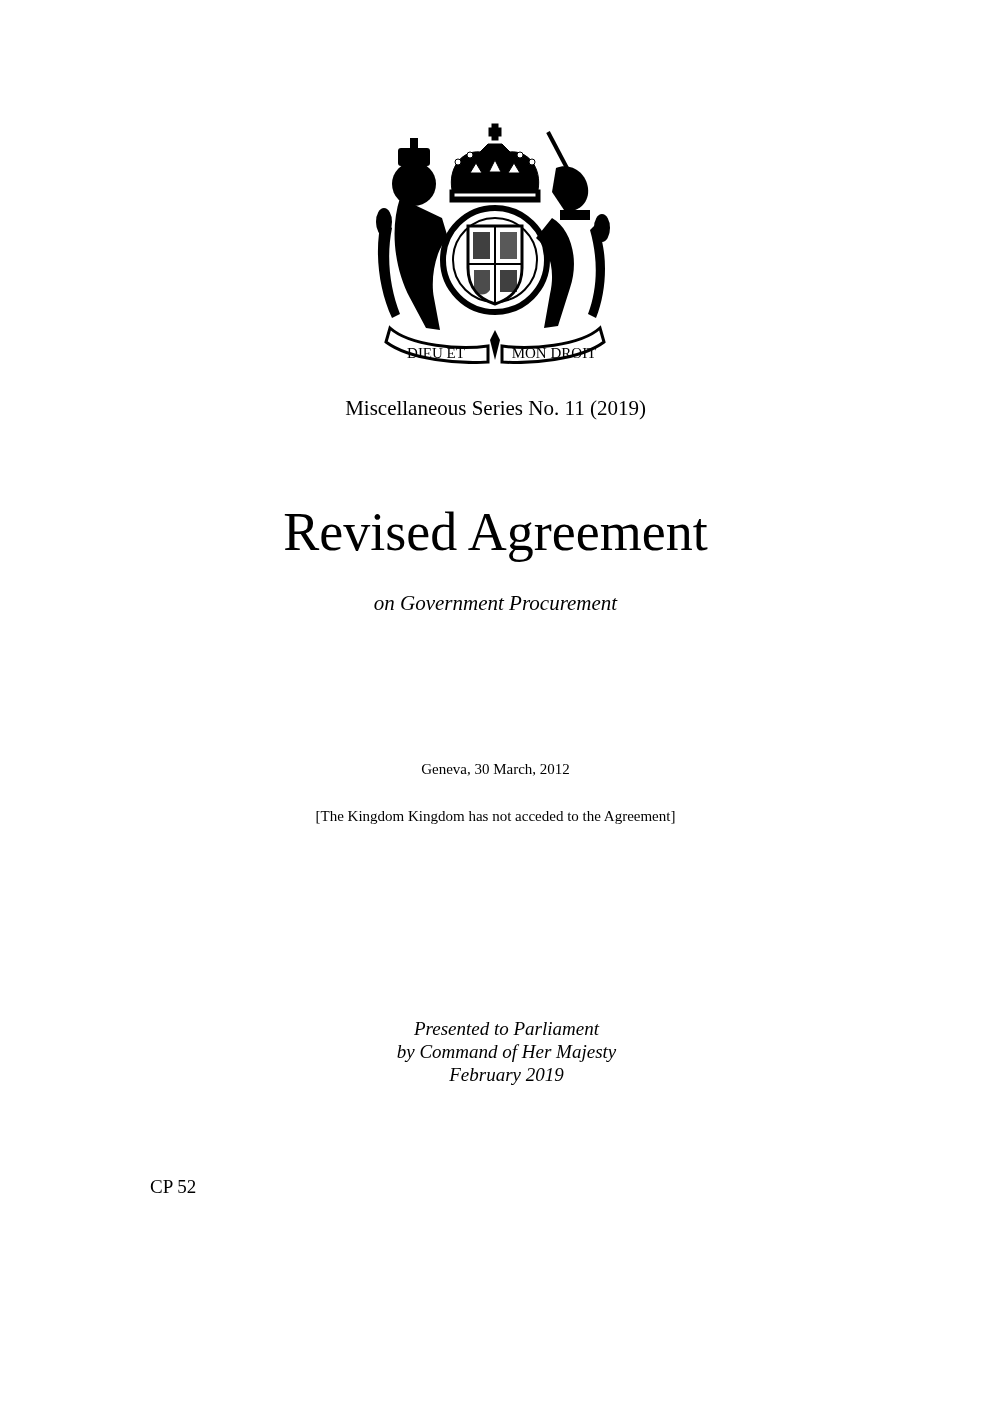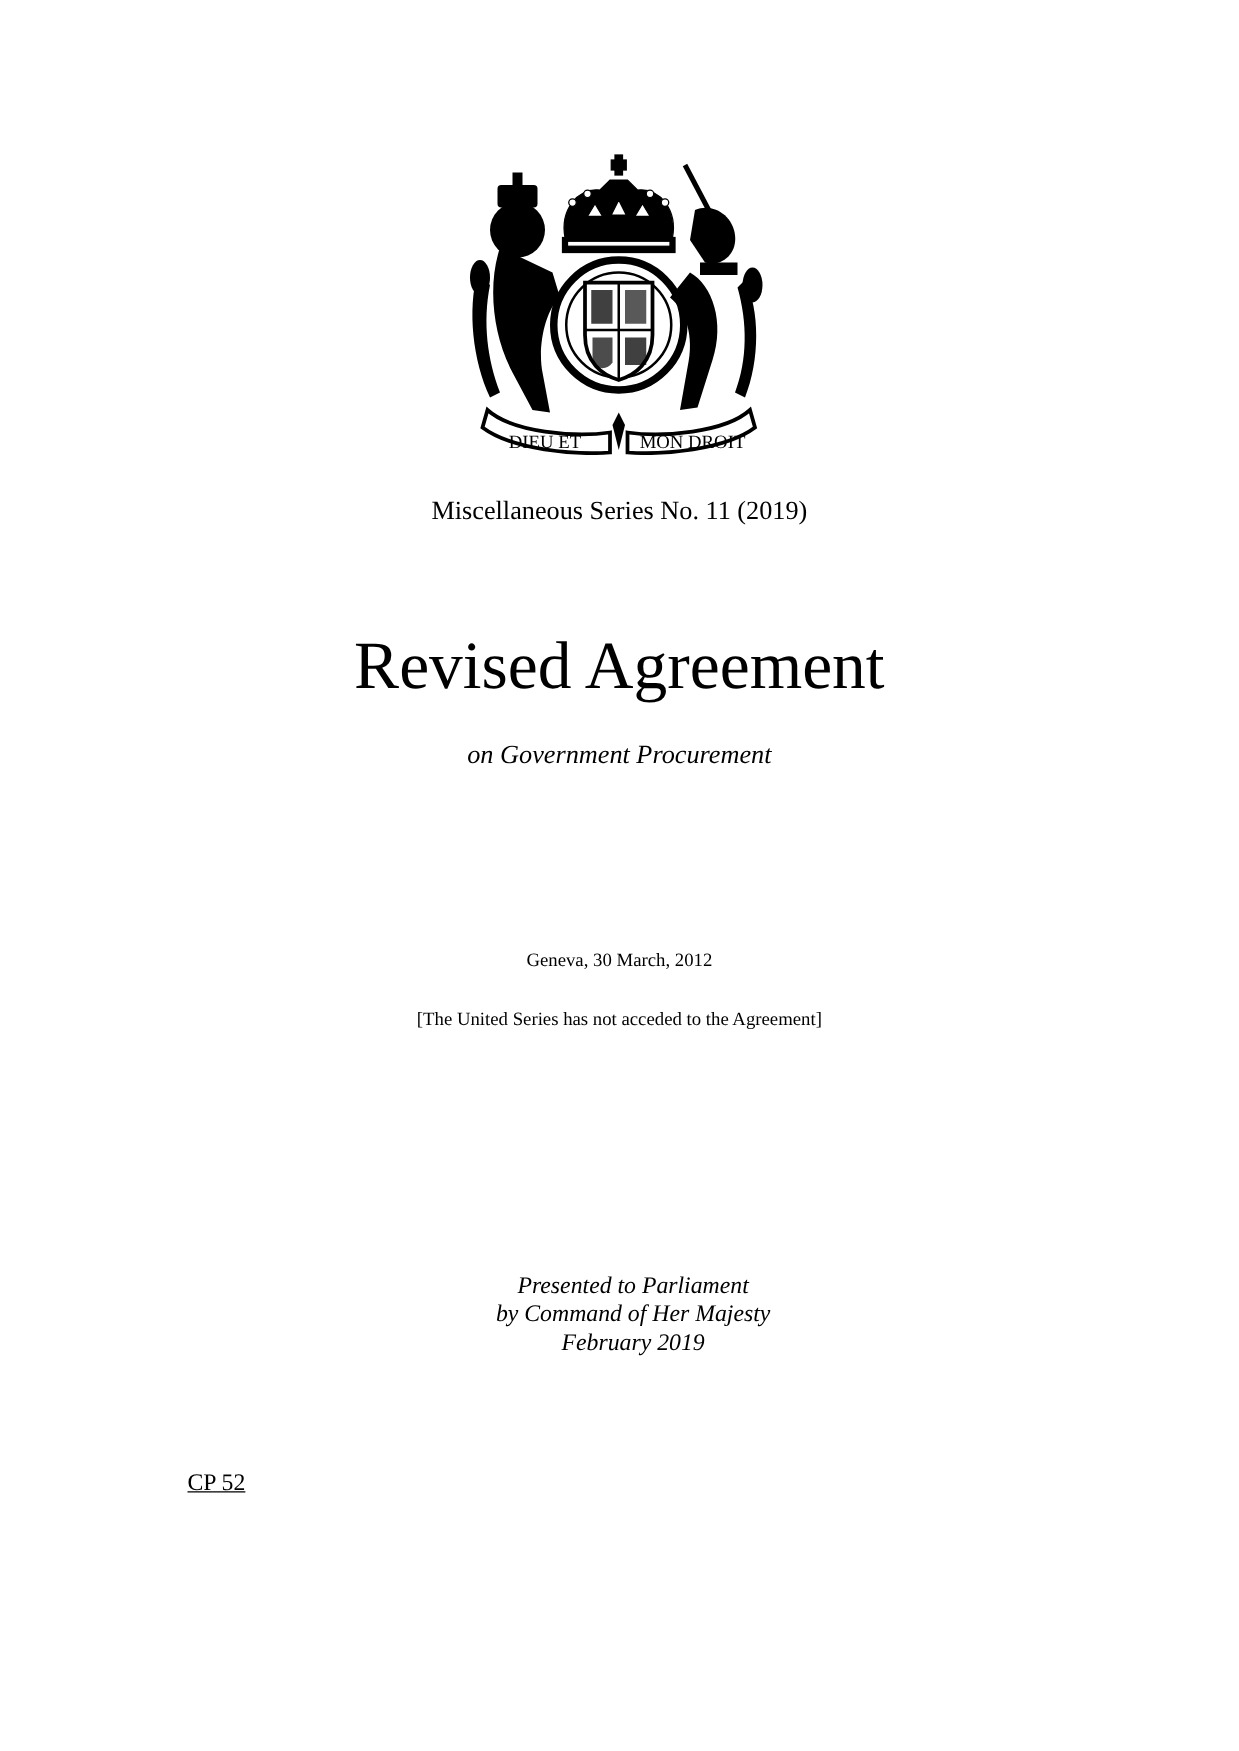--- a/index.html
+++ b/index.html
@@ -64,21 +64,20 @@
       font-style: italic;
       padding-left: 11px;
     }
     .presented div { white-space: nowrap; }
     .cp {
       position: absolute;
       left: 150px;
       top: 1175px;
       font-size: 19px;
       line-height: 24px;
-      text-decoration: underline;
     }
   </style>
 </head>
 <body>
 
 <div>
 
   <div class="crest">
     <svg width="250" height="246" viewBox="0 0 250 246" xmlns="http://www.w3.org/2000/svg">
 
@@ -136,21 +135,21 @@
   </div>
 
   <div class="abs-center series">Miscellaneous Series No. 11 (2019)</div>
 
   <div class="abs-center title">Revised Agreement</div>
 
   <div class="abs-center subtitle">on Government Procurement</div>
 
   <div class="abs-center place-date">Geneva, 30 March, 2012</div>
 
-  <div class="abs-center accession">[The United Series has not acceded to the Agreement]</div>
+  <div class="abs-center accession">[The Kingdom Kingdom has not acceded to the Agreement]</div>
 
   <div class="abs-center presented">
     <div>Presented to Parliament</div>
     <div>by Command of Her Majesty</div>
     <div>February 2019</div>
   </div>
 
   <div class="cp">CP 52</div>
 
 </div>

